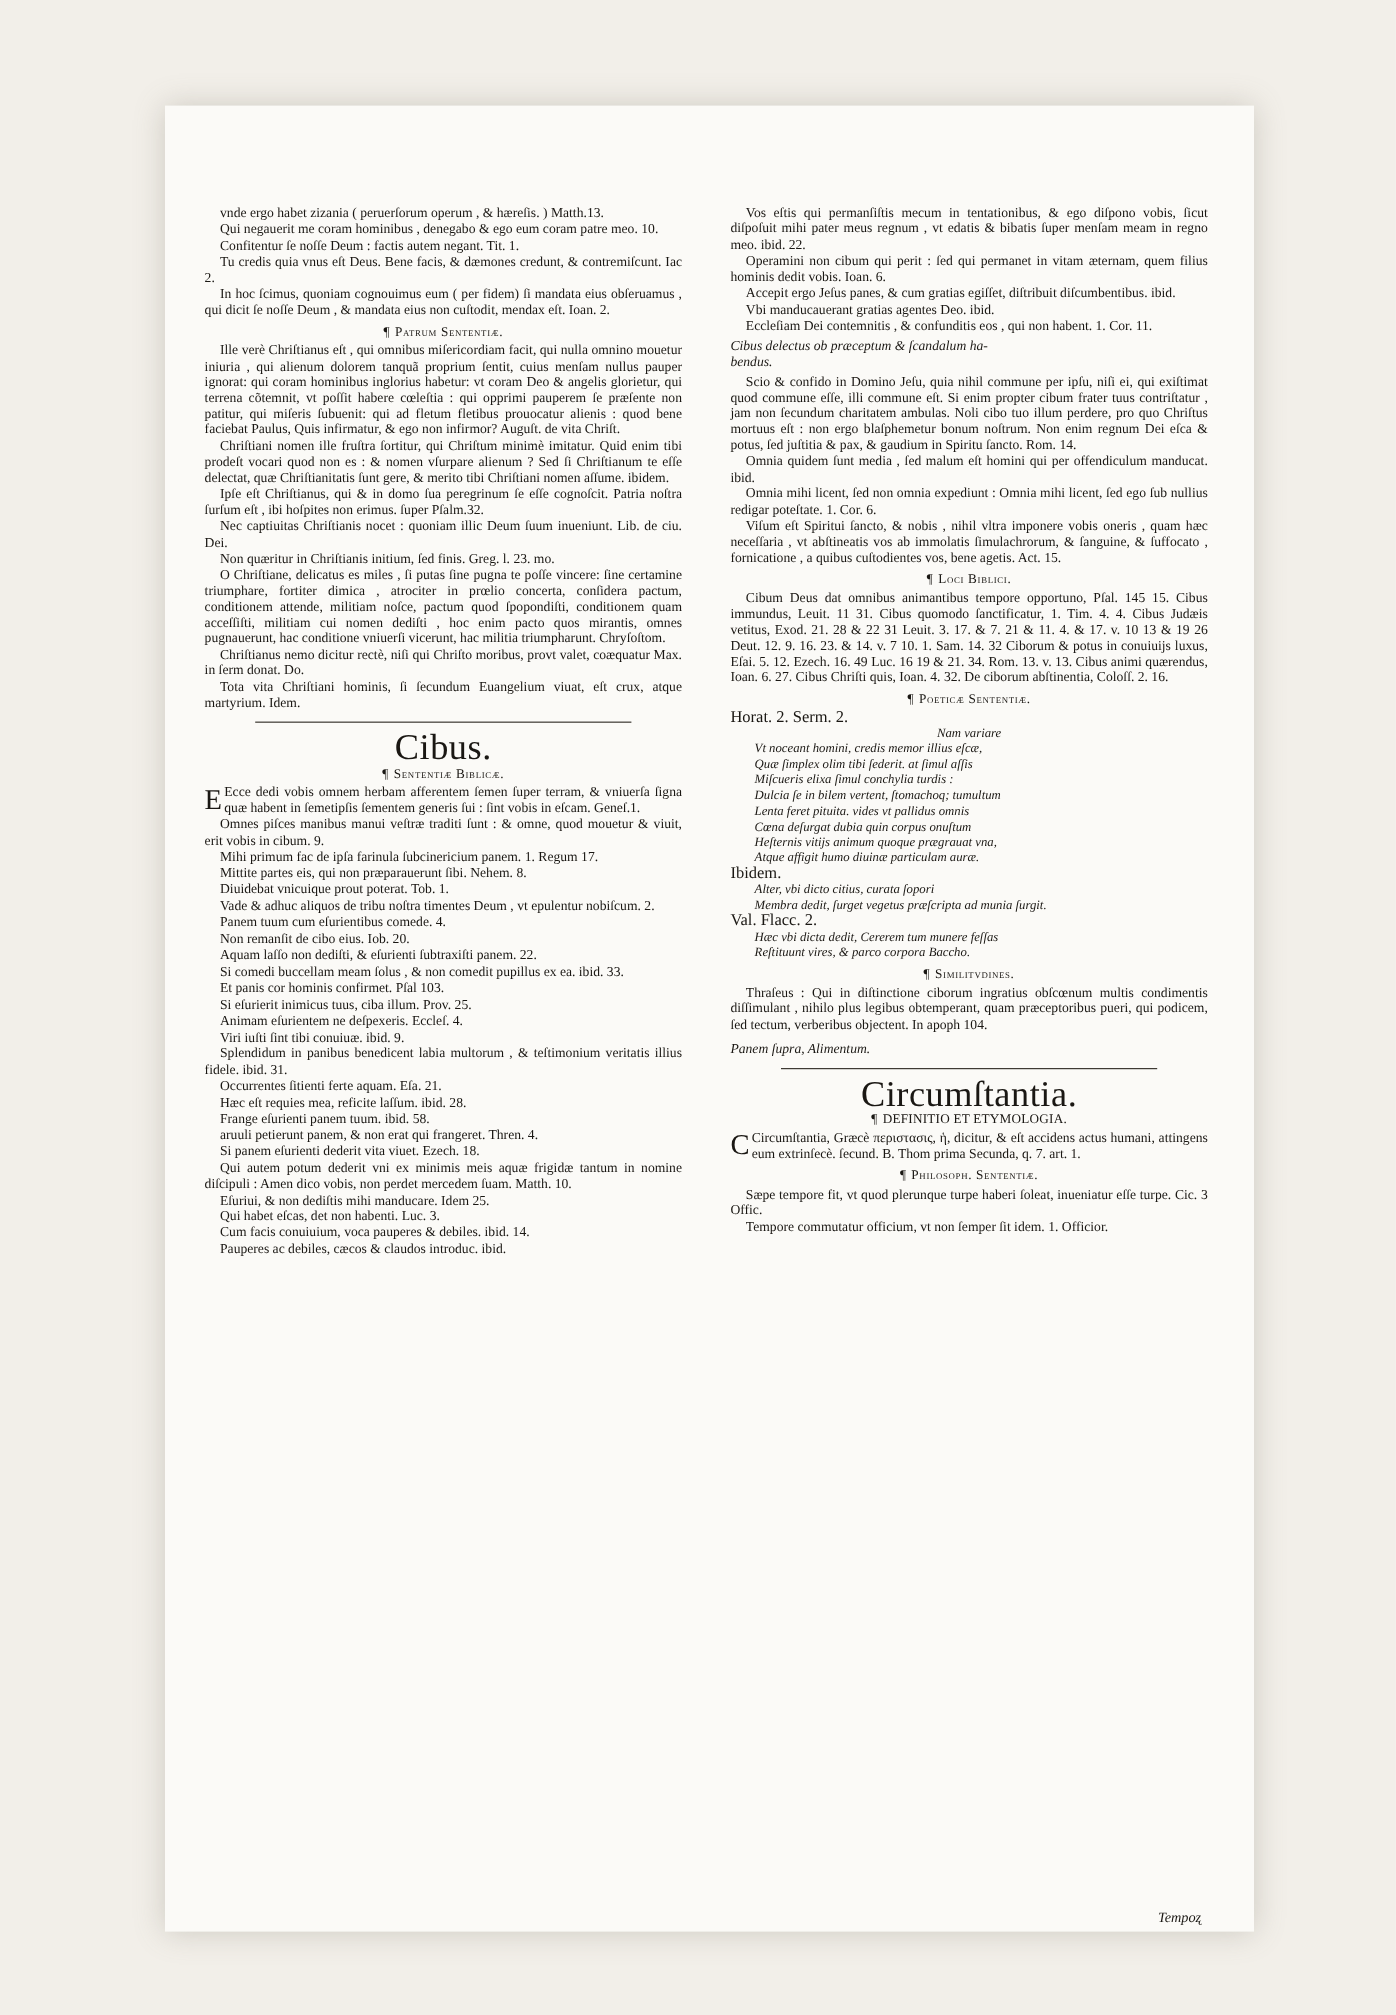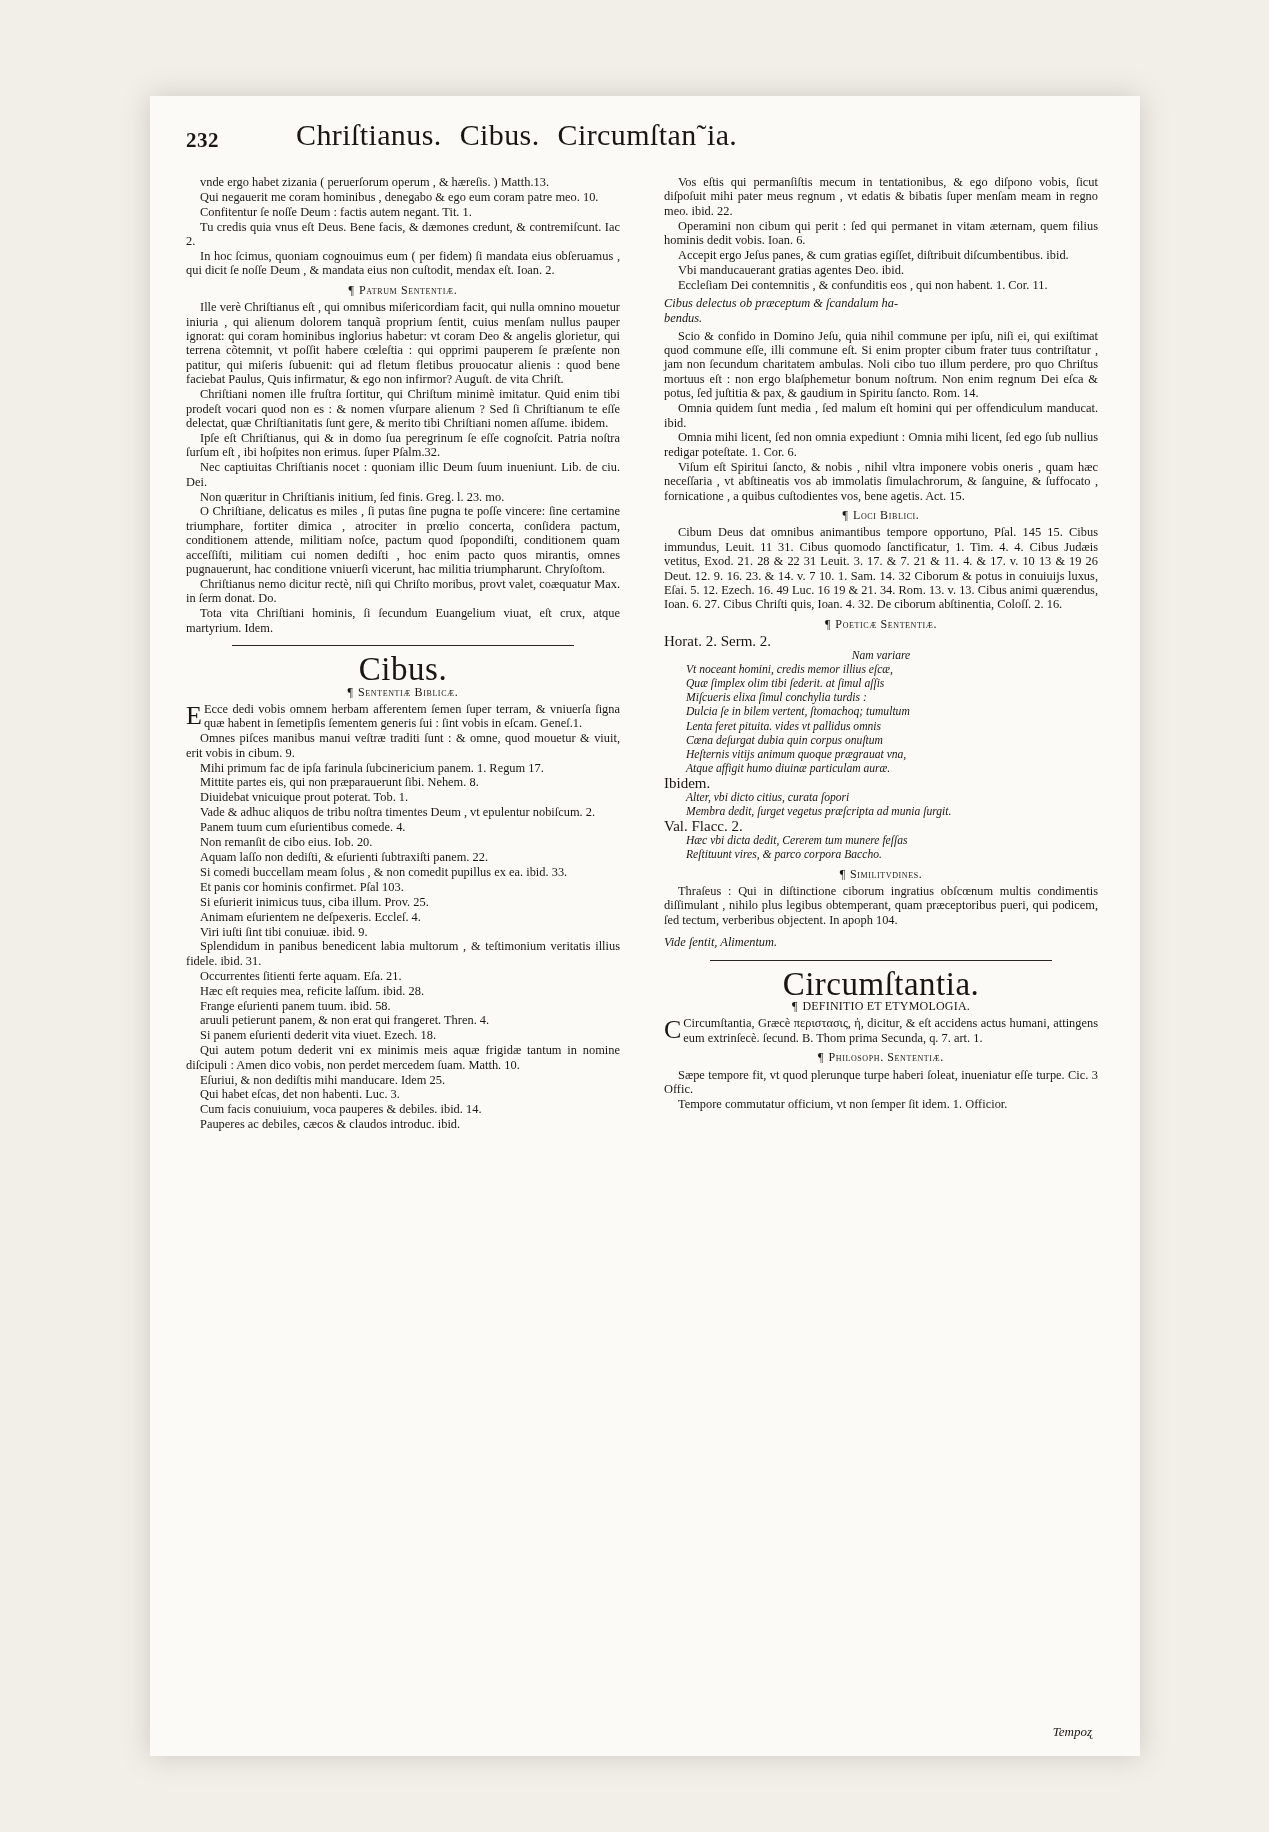--- a/index.html
+++ b/index.html
@@ -67,21 +67,21 @@
   
   .cols {
     position: absolute;
     top: 52px;
     left: 0;
     width: 912px;
     height: 1560px;
   }
   .col {
     position: absolute;
-    top: 5px;
+    top: 16px;
     width: 434px;
     height: 1560px;
     font-size: 12.4px;
     line-height: 14.4px;
     text-align: justify;
   }
   .col.left  { left: 0; }
   .col.right { left: 478px; }
   p {
     margin: 0 0 0.5px 0;
@@ -140,26 +140,20 @@
   .blk { letter-spacing: .2px; }
 </style>
 </head>
 <body>
 
 <div class="page">
  <div class="sheet"></div>
 
  <div class="content">
 
-  <div class="hdr">
-    <div class="folio">232</div>
-    <div class="hdr-title">
-      <span>Chriſtianus.</span><span>Cibus.</span><span>Circumſtan˜ia.</span>
-    </div>
-  </div>
 
   <div class="cols">
 
     <div class="col left">
 
       <p>vnde ergo habet zizania ( peruerſorum operum , &amp; hære­ſis. ) Matth.13.</p>
       <p>Qui negauerit me coram hominibus , denegabo &amp; ego eum coram patre meo. 10.</p>
       <p>Confitentur ſe noſſe Deum : factis autem negant. Tit. 1.</p>
       <p>Tu credis quia vnus eſt Deus. Bene facis, &amp; dæmones credunt, &amp; contremiſcunt. Iac 2.</p>
       <p>In hoc ſcimus, quoniam cognouimus eum ( per fidem) ſi mandata eius obſeruamus , qui dicit ſe noſſe Deum , &amp; mandata eius non cuſtodit, mendax eſt. Ioan. 2.</p>
@@ -253,21 +247,21 @@
       <p class="verse">Membra dedit, ſurget vegetus præſcripta ad munia ſurgit.</p>
       <p class="ctr tiny">Val. Flacc. 2.</p>
       <p class="verse">Hæc vbi dicta dedit, Cererem tum munere feſſas</p>
       <p class="verse">Reſtituunt vires, &amp; parco corpora Baccho.</p>
 
       <p class="headline">
         <span class="secmark">¶</span><span class="sc">Similitvdines.</span>
       </p>
       <p>Thraſeus : Qui in diſtinctione ciborum ingratius obſcœnum multis condimentis diſſimulant , nihilo plus legibus obtemperant, quam præceptoribus pueri, qui podicem, ſed tectum, verberibus objectent. In apoph 104.</p>
 
-      <p class="noind it" style="margin-top:8px;">Vide ſentit, Alimentum.</p>
+      <p class="noind it" style="margin-top:8px;">Panem ſupra, Alimentum.</p>
 
       <hr class="hr">
 
       <div class="bigtitle">Circumſtantia.</div>
 
       <p class="headline">
         <span class="secmark">¶</span><span class="blk">DEFINITIO ET ETYMOLOGIA.</span>
       </p>
 
       <p class="noind dropcap-para">

